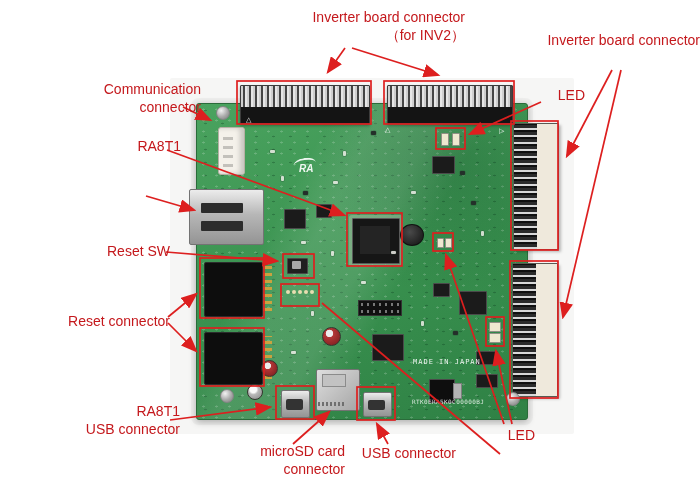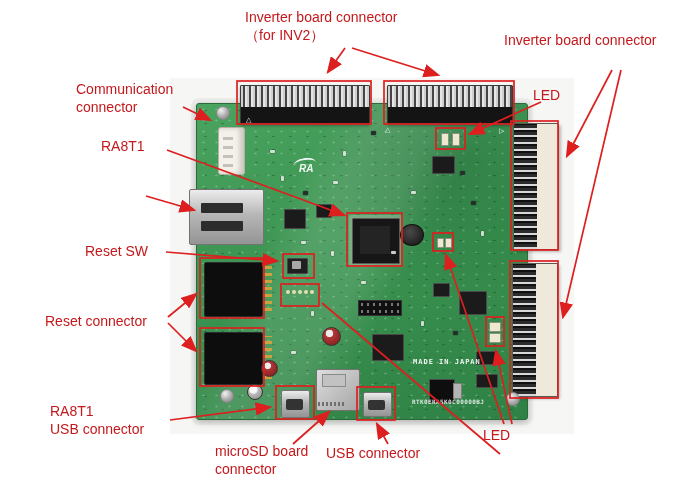--- a/index.html
+++ b/index.html
@@ -5,21 +5,21 @@
   html,body{margin:0;padding:0;}
   body{
     width:700px;height:482px;overflow:hidden;background:#ffffff;
     font-family:"Liberation Sans",sans-serif;position:relative;
   }
   #stage{position:absolute;left:0;top:0;width:700px;height:482px;}
   .abs{position:absolute;}
   
   .callout{
     position:absolute;color:#c4181c;font:400 14px/1.3 "Liberation Sans",sans-serif;
-    text-align:left;white-space:nowrap;
+    text-align:right;white-space:nowrap;
   }
   
   .photo-mat{
     position:absolute;left:170px;top:78px;width:404px;height:356px;
     background:#f6f6f5;border-radius:2px;
   }
   .board{
     position:absolute;left:196px;top:103px;width:330px;height:315px;
     background-color:#3d9552;
     background-image:
@@ -53,21 +53,21 @@
   .cap{position:absolute;border-radius:50%;border:1px solid #35352f;}
   .cap-red{background:radial-gradient(circle at 38% 32%, #ececec 0 22%, #b23636 26%, #7d1f1f 90%);}
   .cap-silver{background:radial-gradient(circle at 38% 32%, #fafafa 0 25%, #b9b9b9 40%, #8c8c8c 90%);}
   .screw{position:absolute;border-radius:50%;
     background:radial-gradient(circle at 35% 30%, #f2f2f2, #a9a9a9 55%, #7c7c7c);
     border:1px solid #858585;}
   .metal{background:linear-gradient(180deg,#ececec,#b7b7b7 45%,#949494);border:1px solid #737373;border-radius:2px;position:absolute;}
   .smd{position:absolute;background:rgba(236,236,230,.85);border-radius:1px;box-shadow:0 0 0 .5px rgba(40,70,50,.5);}
   .smd.dk{background:#24302a;}
   .goldrow{position:absolute;background:repeating-linear-gradient(0deg,#caa23f 0 3px, rgba(0,0,0,0) 3px 7px);}
-  .silk{position:absolute;color:rgba(255,255,255,.92);font-family:"DejaVu Sans Mono",monospace;white-space:nowrap;font-weight:bold;}
+  .silk{position:absolute;color:rgba(255,255,255,.92);font-family:"DejaVu Sans Mono",monospace;white-space:nowrap;}
   .tri{position:absolute;color:rgba(255,255,255,.9);font-size:7px;line-height:7px;}
   .ledchip{position:absolute;background:#eee8cf;border:1px solid #8f8f84;border-radius:1px;}
   svg#ann{position:absolute;left:0;top:0;pointer-events:none;}
 </style>
 </head>
 <body>
 
 <div id="stage">
 
   <div class="photo-mat"></div>
@@ -212,39 +212,39 @@
 
   <div class="callout" style="left:245px;top:8px;width:220px;">
     <div>Inverter board connector</div>
     <div>（for INV2）</div>
   </div>
 
   <div class="callout" style="left:504px;top:31px;width:196px;">
     <div>Inverter board connector</div>
   </div>
 
-  <div class="callout" style="left:76px;top:80px;width:136px;">
+  <div class="callout" style="left:65px;top:80px;width:136px;">
     <div>Communication</div>
     <div>connector</div>
   </div>
 
   <div class="callout" style="left:101px;top:137px;width:80px;">RA8T1</div>
 
 
   <div class="callout" style="left:85px;top:242px;width:85px;">Reset SW</div>
 
   <div class="callout" style="left:45px;top:312px;width:125px;">Reset connector</div>
 
   <div class="callout" style="left:50px;top:402px;width:130px;">
     <div>RA8T1</div>
     <div>USB connector</div>
   </div>
 
   <div class="callout" style="left:215px;top:442px;width:130px;">
-    <div>microSD board</div>
+    <div>microSD card</div>
     <div>connector</div>
   </div>
 
   <div class="callout" style="left:326px;top:444px;width:130px;">
     <div>USB connector</div>
   </div>
 
   <div class="callout" style="left:533px;top:86px;width:52px;">LED</div>
 
   <div class="callout" style="left:483px;top:426px;width:52px;">LED</div>

